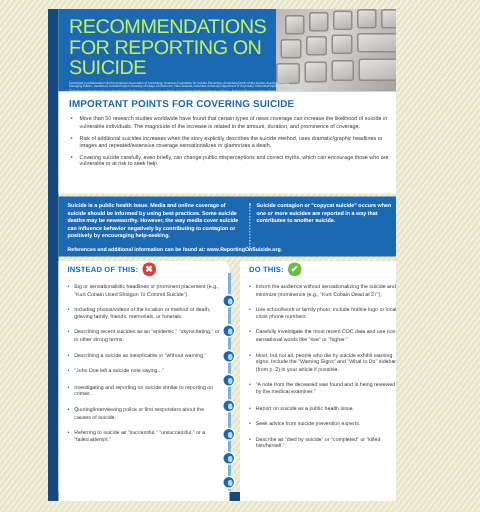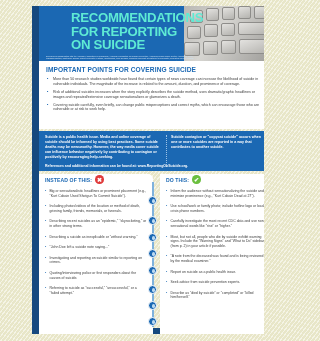--- a/index.html
+++ b/index.html
@@ -63,26 +63,25 @@
     background: linear-gradient(160deg,#e3e2df,#b4b3af);
     border-radius: 2px;
     border: 0.5px solid #8e8d8a;
   }
   #header-text {
     position: absolute;
     left: 7px; top: 5px;
     width: 152px;
   }
   #header-title {
-    color: #5eead4;
-    font-weight: bold;
+    color: #bef264;
+    font-weight: normal;
     font-size: 13.2px;
     line-height: 13.5px;
     letter-spacing: -0.3px;
-    margin-left: 25px;
   }
   #header-credits {
     margin-top: 3px;
     color: #cfe2f2;
     font-size: 2.1px;
     line-height: 2.9px;
     letter-spacing: -0.05px;
     width: 155px;
   }
 

